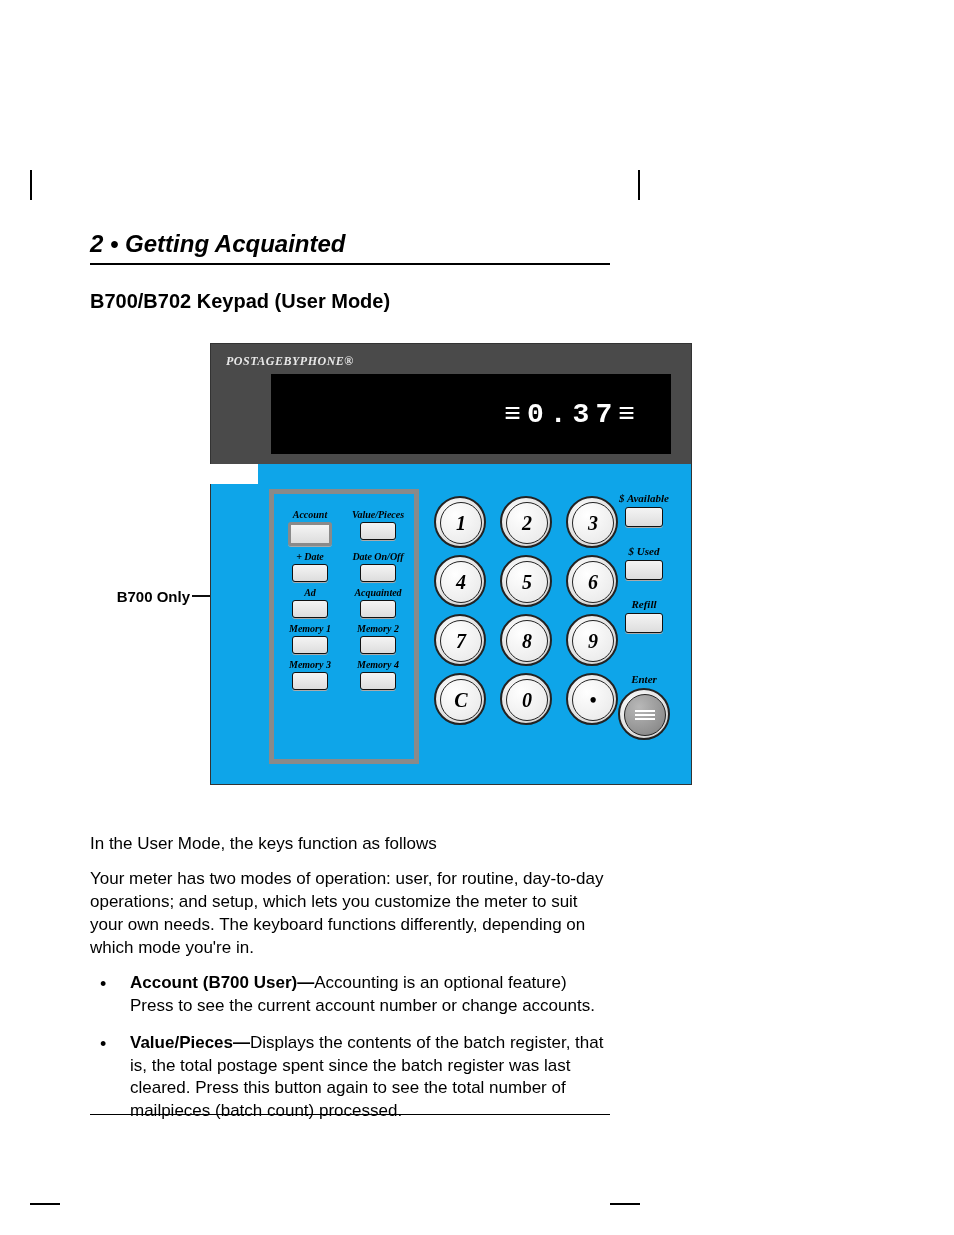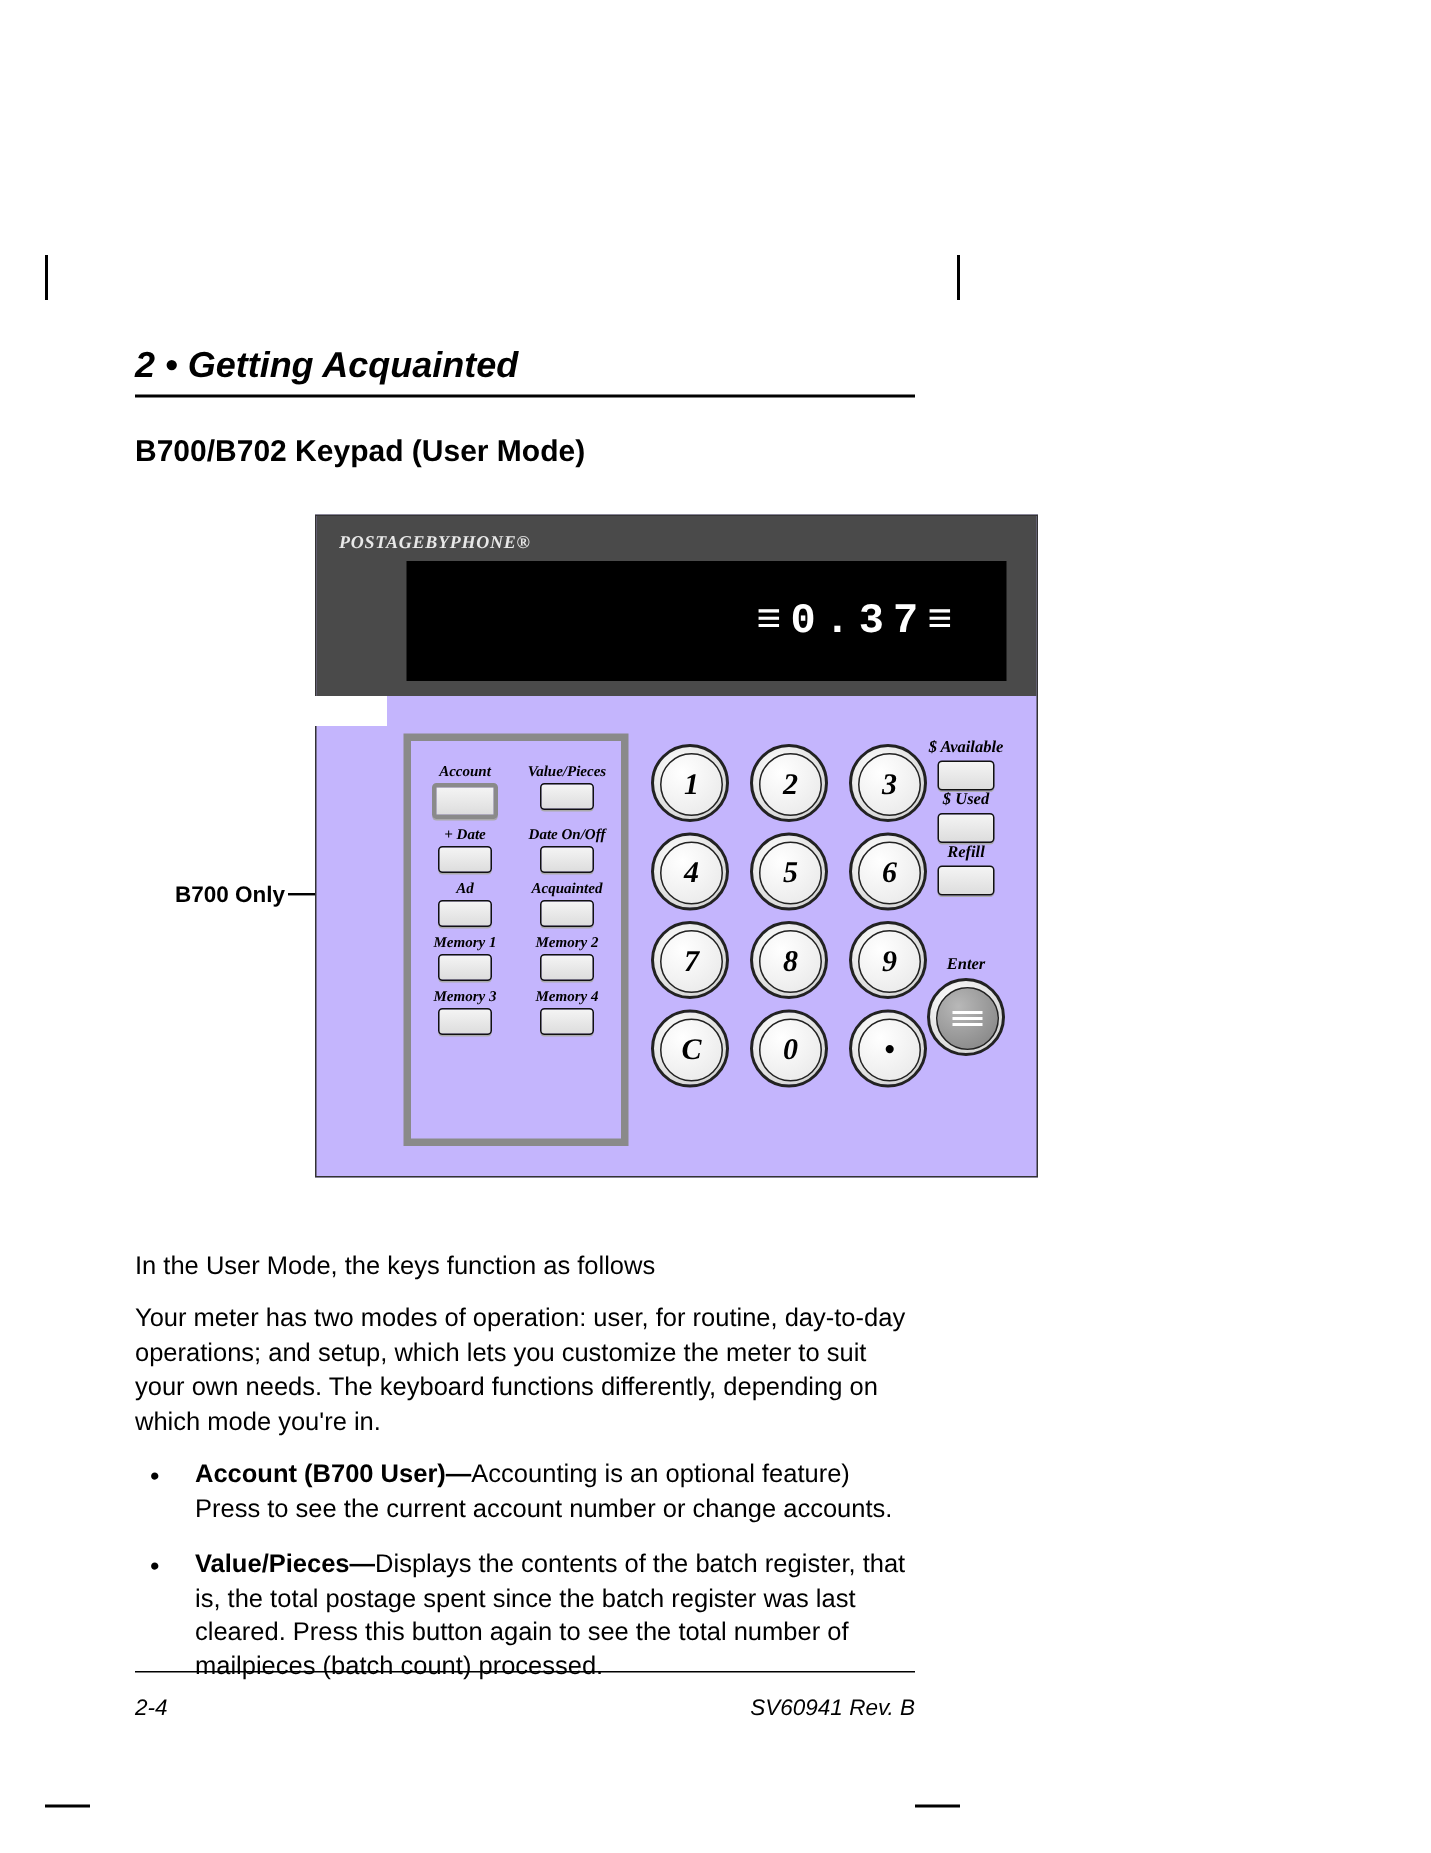--- a/index.html
+++ b/index.html
@@ -65,21 +65,21 @@
     width: 640px;
     height: 460px;
     margin: 0 auto 30px auto;
   }
   .device {
     position: absolute;
     left: 120px;
     top: 0;
     width: 480px;
     height: 440px;
-    background: #c4b5fd;
+    background: #0ea5e9;
     border: 1px solid #333;
   }
   .device-notch {
     position: absolute;
     left: -1px;
     top: 120px;
     width: 48px;
     height: 20px;
     background: #fff;
     border-right: none;
@@ -203,20 +203,21 @@
   }
   
   .right-col {
     position: absolute;
     right: 12px;
     top: 8px;
     width: 70px;
   }
   .right-cell {
     text-align: center;
+    margin-bottom: 18px;
   }
   .right-label {
     font-family: "Times New Roman", serif;
     font-style: italic;
     font-weight: bold;
     font-size: 11px;
     margin-bottom: 3px;
     white-space: nowrap;
   }
   .right-key {
@@ -518,17 +519,13 @@
           <span class="term">Account (B700 User)—</span><span>Accounting is an optional feature) Press to see the current account number or change accounts.</span>
         </li>
         <li>
           <span class="term">Value/Pieces—</span><span>Displays the contents of the batch register, that is, the total postage spent since the batch register was last cleared. Press this button again to see the total number of mailpieces (batch count) processed.</span>
         </li>
       </ul>
     </div>
   </div>
 
   <hr class="footer-rule">
-  <div class="footer">
-    <span>2-4</span>
-    <span>SV60941 Rev. B</span>
-  </div>
 </div>
 
 </body></html>

